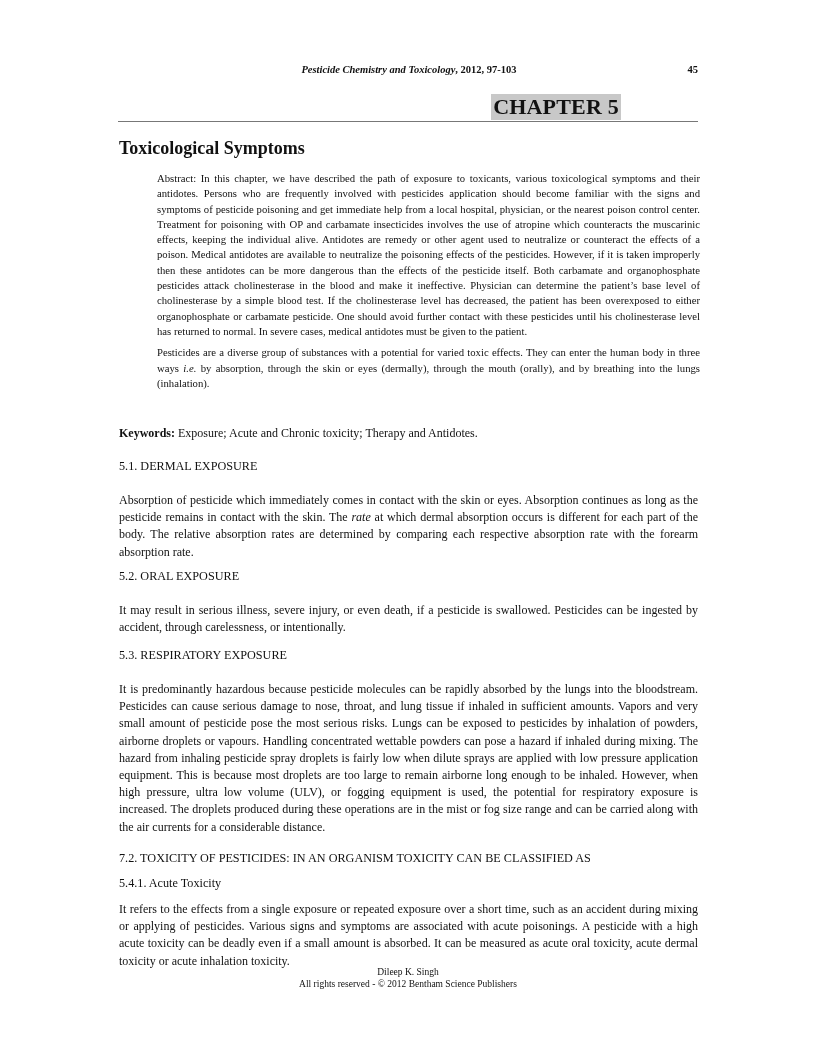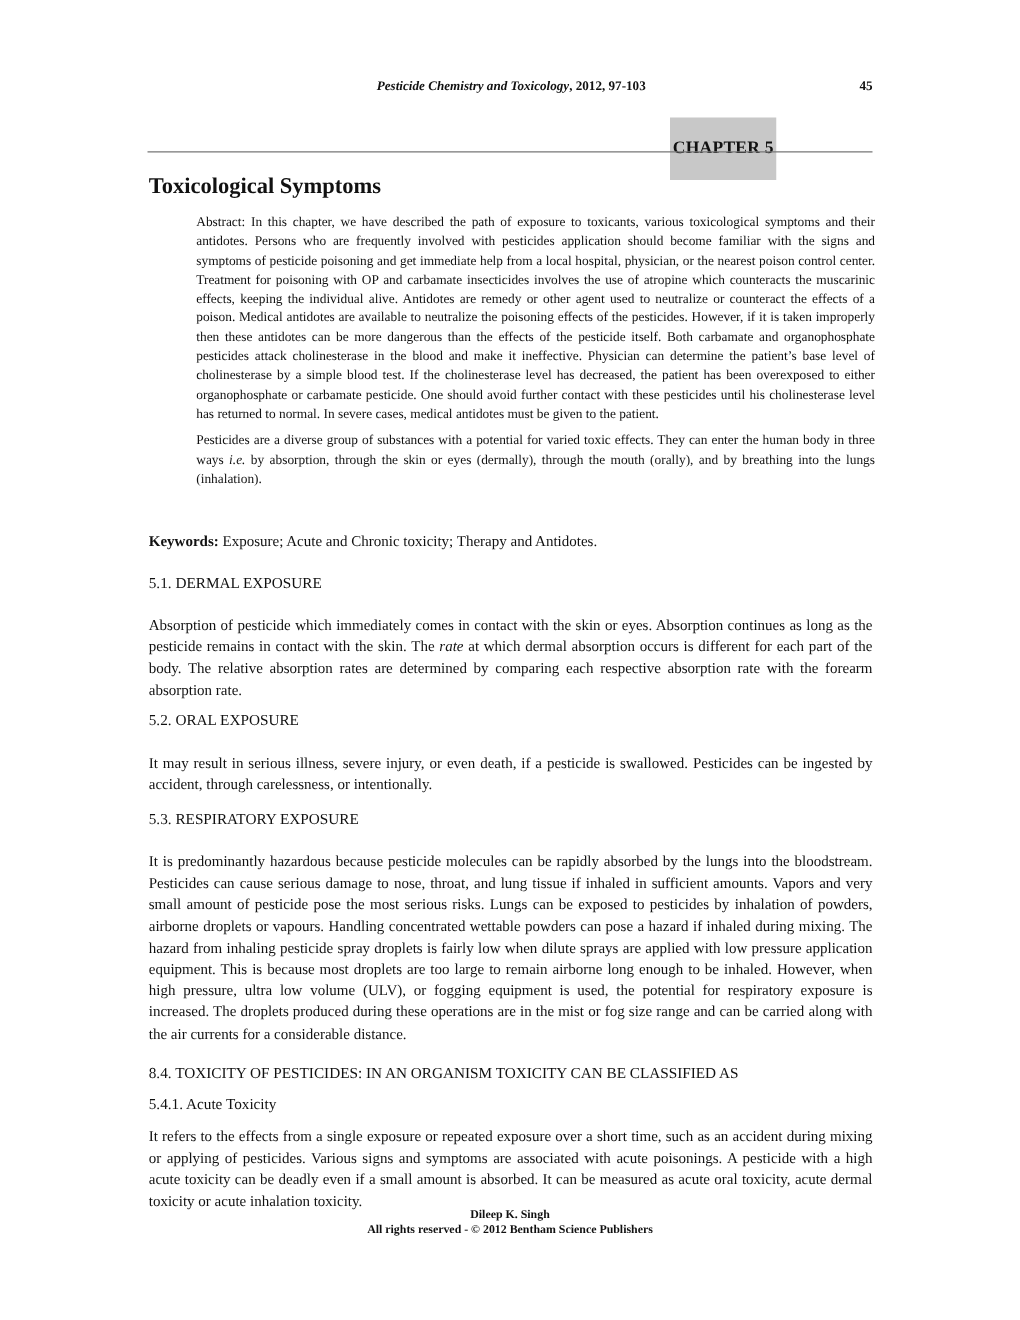--- a/index.html
+++ b/index.html
@@ -4,29 +4,29 @@
 <style>
   html, body { margin: 0; padding: 0; background: #ffffff; }
   body { width: 816px; height: 1056px; position: relative; overflow: hidden;
          font-family: "Liberation Serif", serif; color: #111; }
   .page { position: absolute; left: 0; top: 0; width: 739px; height: 1056px; }
   .running-head { position: absolute; top: 64px; left: 120px; width: 578px; font-size: 10.5px; font-weight: bold; }
   .running-head .jt { position: absolute; left: 0; right: 0; text-align: center; }
   .running-head .jt i { font-style: italic; }
   .running-head .pg { position: absolute; right: 0; }
   .chapter-box { position: absolute; top: 94px; right: 118px; background: #c8c8c8; font-weight: bold;
-                 font-size: 14px; line-height: 26px; padding: 12px 2px; letter-spacing: 0.2px; }
+                 font-size: 22px; line-height: 26px; padding: 0 2px; letter-spacing: 0.2px; }
   .rule { position: absolute; top: 121px; left: 118px; width: 580px; height: 1px; background: #777; }
   .title { position: absolute; top: 138px; left: 119px; font-size: 18px; font-weight: bold; }
   .abstract { position: absolute; top: 171px; left: 157px; width: 543px; font-size: 10.7px; line-height: 15.3px; text-align: justify; }
   .abstract p { margin: 0 0 6px 0; }
   .abstract b { font-weight: normal; }
   .body { position: absolute; left: 119px; width: 579px; font-size: 12px; line-height: 17.2px; text-align: justify; }
   .h2 { position: absolute; left: 119px; font-size: 12.2px; font-weight: normal; }
-  .footer { position: absolute; top: 966px; left: 0; width: 816px; text-align: center; font-size: 9.5px; font-weight: bold; line-height: 12px; }
+  .footer { position: absolute; top: 966px; left: 0; width: 816px; text-align: center; font-size: 9.5px; font-weight: normal; line-height: 12px; }
   i { font-style: italic; }
 </style>
 </head>
 <body>
 
 <div class="page">
 
   <div class="running-head">
     <span class="jt"><i>Pesticide Chemistry and Toxicology</i><span>, 2012, 97-103</span></span>
     <span class="pg">45</span>
@@ -46,21 +46,21 @@
 
   <div class="h2" style="top:459px;">5.1. DERMAL EXPOSURE</div>
   <div class="body" style="top:492px;"><span>Absorption of pesticide which immediately comes in contact with the skin or eyes. Absorption continues as long as the pesticide remains in contact with the skin. The </span><i>rate</i><span> at which dermal absorption occurs is different for each part of the body. The relative absorption rates are determined by comparing each respective absorption rate with the forearm absorption rate.</span></div>
 
   <div class="h2" style="top:569px;">5.2. ORAL EXPOSURE</div>
   <div class="body" style="top:602px;">It may result in serious illness, severe injury, or even death, if a pesticide is swallowed. Pesticides can be ingested by accident, through carelessness, or intentionally.</div>
 
   <div class="h2" style="top:648px;">5.3. RESPIRATORY EXPOSURE</div>
   <div class="body" style="top:681px;">It is predominantly hazardous because pesticide molecules can be rapidly absorbed by the lungs into the bloodstream. Pesticides can cause serious damage to nose, throat, and lung tissue if inhaled in sufficient amounts. Vapors and very small amount of pesticide pose the most serious risks. Lungs can be exposed to pesticides by inhalation of powders, airborne droplets or vapours. Handling concentrated wettable powders can pose a hazard if inhaled during mixing. The hazard from inhaling pesticide spray droplets is fairly low when dilute sprays are applied with low pressure application equipment. This is because most droplets are too large to remain airborne long enough to be inhaled. However, when high pressure, ultra low volume (ULV), or fogging equipment is used, the potential for respiratory exposure is increased. The droplets produced during these operations are in the mist or fog size range and can be carried along with the air currents for a considerable distance.</div>
 
-  <div class="h2" style="top:851px;">8.4. TOXICITY OF PESTICIDES: IN AN ORGANISM TOXICITY CAN BE CLASSIFIED AS</div>
+  <div class="h2" style="top:851px;">7.2. TOXICITY OF PESTICIDES: IN AN ORGANISM TOXICITY CAN BE CLASSIFIED AS</div>
   <div class="h2" style="top:876px;">5.4.1. Acute Toxicity</div>
   <div class="body" style="top:901px;">It refers to the effects from a single exposure or repeated exposure over a short time, such as an accident during mixing or applying of pesticides. Various signs and symptoms are associated with acute poisonings. A pesticide with a high acute toxicity can be deadly even if a small amount is absorbed. It can be measured as acute oral toxicity, acute dermal toxicity or acute inhalation toxicity.</div>
 
   <div class="footer">
     <div>Dileep K. Singh</div>
     <div>All rights reserved - © 2012 Bentham Science Publishers</div>
   </div>
 </div>
 
 </body></html>

